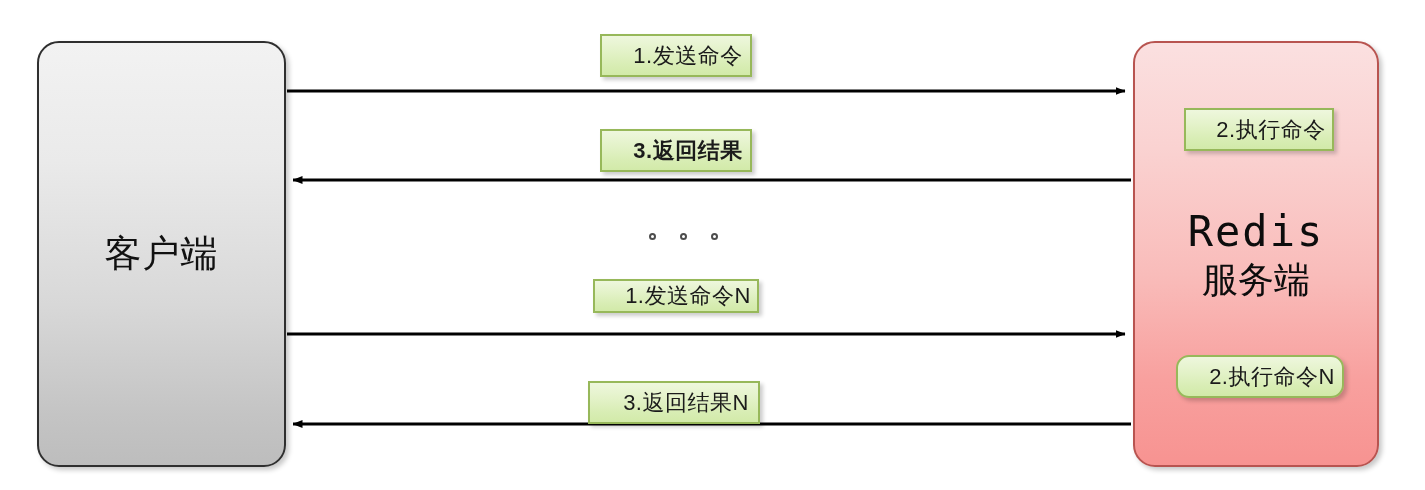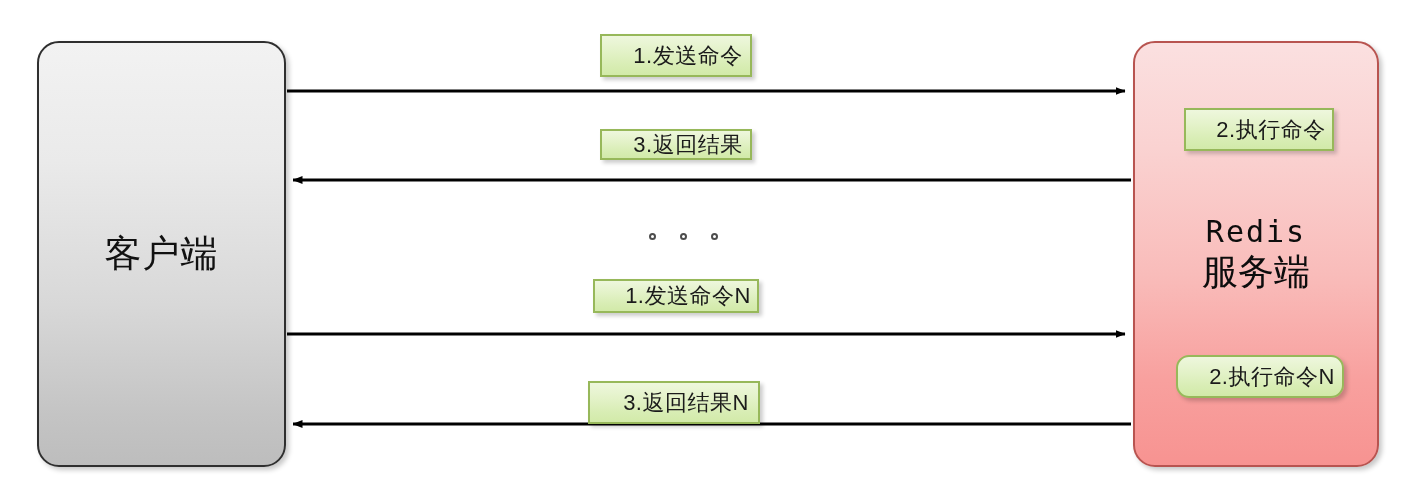--- a/index.html
+++ b/index.html
@@ -56,21 +56,21 @@
     box-shadow: 3px 3px 5px rgba(0,0,0,0.22);
     flex-direction: column;
   }
   .node-redis .node-label {
     font-size: 36px;
     color: #0d0d0d;
     line-height: 1.22;
   }
   .node-redis .node-label .mono {
     font-family: "DejaVu Sans Mono", "Liberation Mono", monospace;
-    font-size: 30px;
+    font-size: 42px;
     letter-spacing: 2px;
     display: block;
   }
   .node-redis .node-label .cjk {
     display: block;
   }
 
   
   .msg-label {
     position: absolute;
@@ -154,21 +154,21 @@
       <line x1="287" y1="334" x2="1125" y2="334" stroke="#000000" stroke-width="3" marker-end="url(#head-right)"></line>
     </g>
 
     <g>
       <line x1="1131" y1="424" x2="293" y2="424" stroke="#000000" stroke-width="3" marker-end="url(#head-left)"></line>
     </g>
   </svg>
 
   <div class="msg-label" style="left:600px; top:34px; width:152px; height:43px;">1.发送命令</div>
 
-  <div class="msg-label" style="left:600px; top:129px; width:152px; height:31px;">3.返回结果</div>
+  <div class="msg-label" style="left:600px; top:129px; width:152px; height:43px;font-weight:bold;">3.返回结果</div>
 
   <div class="msg-label" style="left:593px; top:279px; width:166px; height:34px;">1.发送命令N</div>
 
   <div class="msg-label" style="left:588px; top:373px; width:172px; height:43px;margin-top:8px;">3.返回结果N</div>
 
   <div class="msg-label" style="left:1184px; top:108px; width:150px; height:43px;">2.执行命令</div>
 
   <div class="msg-label" style="left:1176px; top:355px; width:168px; height:43px;border-radius:13px;">2.执行命令N</div>
 
   <div class="ellipsis" style="left:649px; top:233px;">

